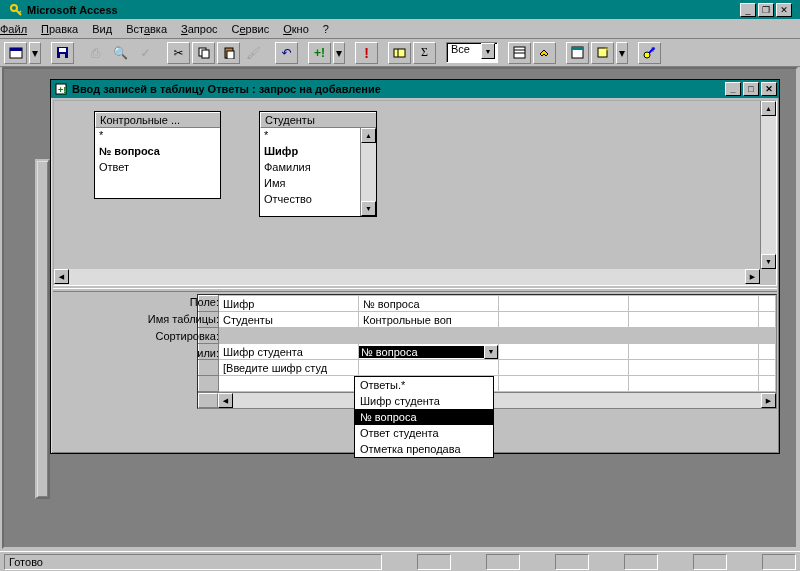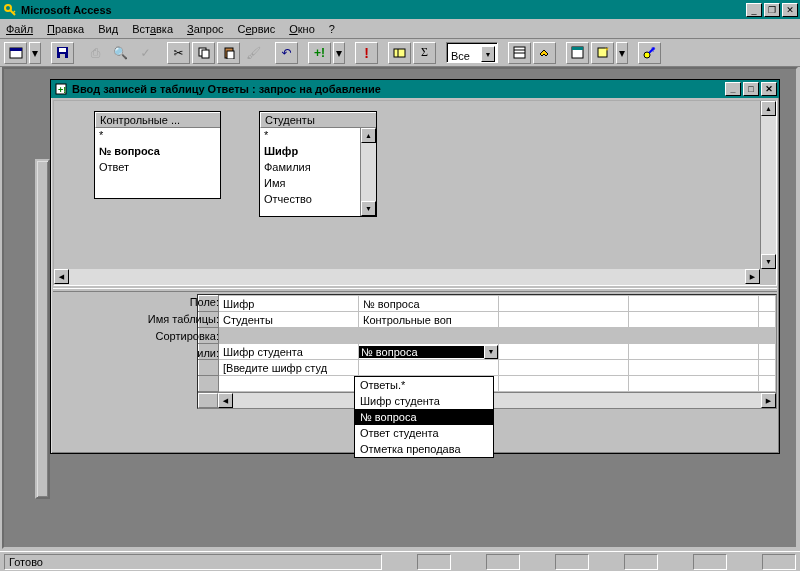--- a/index.html
+++ b/index.html
@@ -12,41 +12,41 @@
     height: 571px;
     overflow: hidden;
     position: relative;
   }
   .titlebar {
     height: 19px;
     background: #008080;
     color: #000;
     display: flex;
     align-items: center;
-    padding: 0 2px;
+    padding: 0 8px;
   }
   .titlebar .icon { width: 16px; height: 16px; margin-right: 3px; display:flex; align-items:center; justify-content:center; }
   .titlebar .title { font-weight: bold; flex: 1; }
   .win-btns { display: flex; gap: 0; }
   .win-btn {
     width: 16px; height: 14px;
     background: #c0c0c0;
     border: 1px solid #000;
     border-top-color: #fff; border-left-color: #fff;
     font-size: 9px;
     display: flex; align-items: center; justify-content: center;
     margin-left: 2px;
     font-family: Arial;
   }
   .menubar {
     height: 20px;
     background: #c0c0c0;
     display: flex;
     align-items: center;
-    padding: 0 6px;
+    padding: 0 0;
     border-bottom: 1px solid #808080;
   }
   .menubar span { margin-right: 14px; cursor: default; }
   .menubar span u { text-decoration: underline; }
   .toolbar {
     height: 28px;
     background: #c0c0c0;
     display: flex;
     align-items: center;
     padding: 0 4px;
@@ -59,21 +59,21 @@
     display: flex; align-items: center; justify-content: center;
     font-size: 12px;
   }
   .tb-btn.raised { border-top-color:#fff; border-left-color:#fff; border-right-color:#808080; border-bottom-color:#808080; }
   .tb-sep { width: 6px; }
   .tb-combo {
     height: 21px; background: #fff;
     border: 1px solid #808080;
     border-right-color: #fff; border-bottom-color: #fff;
     box-shadow: inset 1px 1px 0 #000;
-    display: flex; align-items: flex-end; padding: 0 2px 0 4px;
+    display: flex; align-items: flex-start; padding: 0 2px 0 4px;
     font-size: 11px; width: 52px;
   }
   .tb-combo .dd { width:14px; height:16px; background:#c0c0c0; border:1px solid #000; border-top-color:#fff; border-left-color:#fff; margin-left:auto; display:flex;align-items:center;justify-content:center; font-size:7px;}
   .mdi-area {
     position: absolute;
     left: 2px; top: 67px;
     right: 2px; bottom: 22px;
     background: #808080;
     border: 2px inset #c0c0c0;
   }

